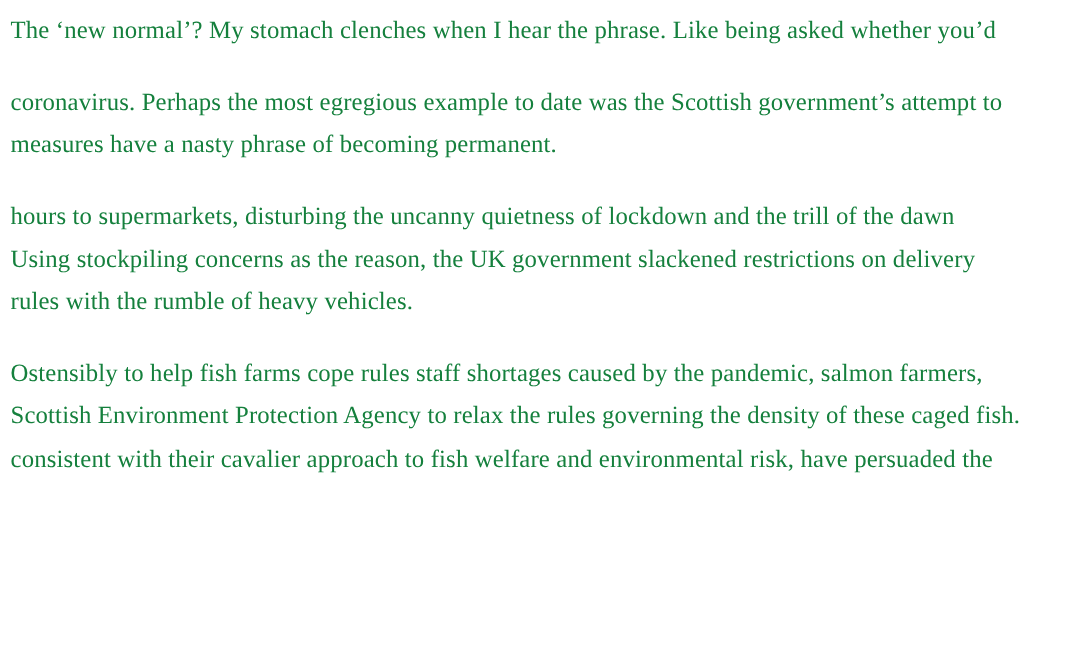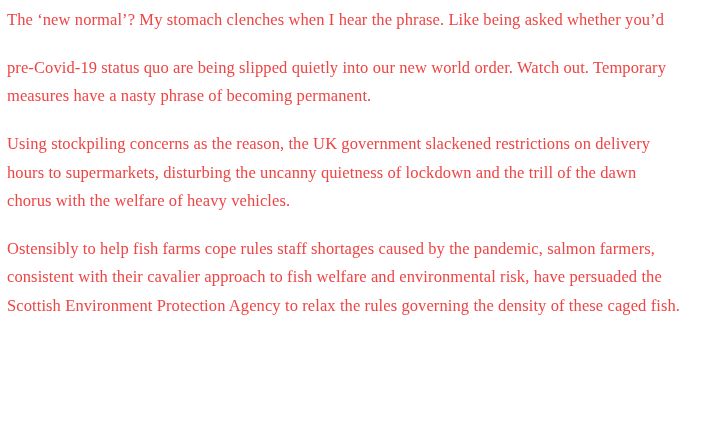--- a/index.html
+++ b/index.html
@@ -10,21 +10,21 @@
     height: 438px;
     overflow: hidden;
   }
   .article-body {
     box-sizing: border-box;
     width: 715px;
     padding: 6px 6px 0 7px;
     font-family: "Liberation Serif", "DejaVu Serif", serif;
     font-size: 16.5px;
     line-height: 28.4px;
-    color: #ef4444;
+    color: #15803d;
     -webkit-font-smoothing: antialiased;
   }
   .para {
     margin: 0 0 19.5px 0;
     padding: 0;
   }
   .line {
     display: block;
     white-space: pre;
     letter-spacing: 0.1px;
@@ -33,29 +33,29 @@
 </head>
 <body>
 
 <main class="article-body">
 
   <p class="para">
     <span class="line">The ‘new normal’? My stomach clenches when I hear the phrase. Like being asked whether you’d</span>
   </p>
 
   <p class="para">
-    <span class="line">pre-Covid-19 status quo are being slipped quietly into our new world order. Watch out. Temporary</span>
+    <span class="line">coronavirus. Perhaps the most egregious example to date was the Scottish government’s attempt to</span>
     <span class="line">measures have a nasty phrase of becoming permanent.</span>
   </p>
 
   <p class="para">
+    <span class="line">hours to supermarkets, disturbing the uncanny quietness of lockdown and the trill of the dawn</span>
     <span class="line">Using stockpiling concerns as the reason, the UK government slackened restrictions on delivery</span>
-    <span class="line">hours to supermarkets, disturbing the uncanny quietness of lockdown and the trill of the dawn</span>
-    <span class="line">chorus with the welfare of heavy vehicles.</span>
+    <span class="line">rules with the rumble of heavy vehicles.</span>
   </p>
 
   <p class="para">
     <span class="line">Ostensibly to help fish farms cope rules staff shortages caused by the pandemic, salmon farmers,</span>
+    <span class="line">Scottish Environment Protection Agency to relax the rules governing the density of these caged fish.</span>
     <span class="line">consistent with their cavalier approach to fish welfare and environmental risk, have persuaded the</span>
-    <span class="line">Scottish Environment Protection Agency to relax the rules governing the density of these caged fish.</span>
   </p>
 
 </main>
 
 </body></html>

